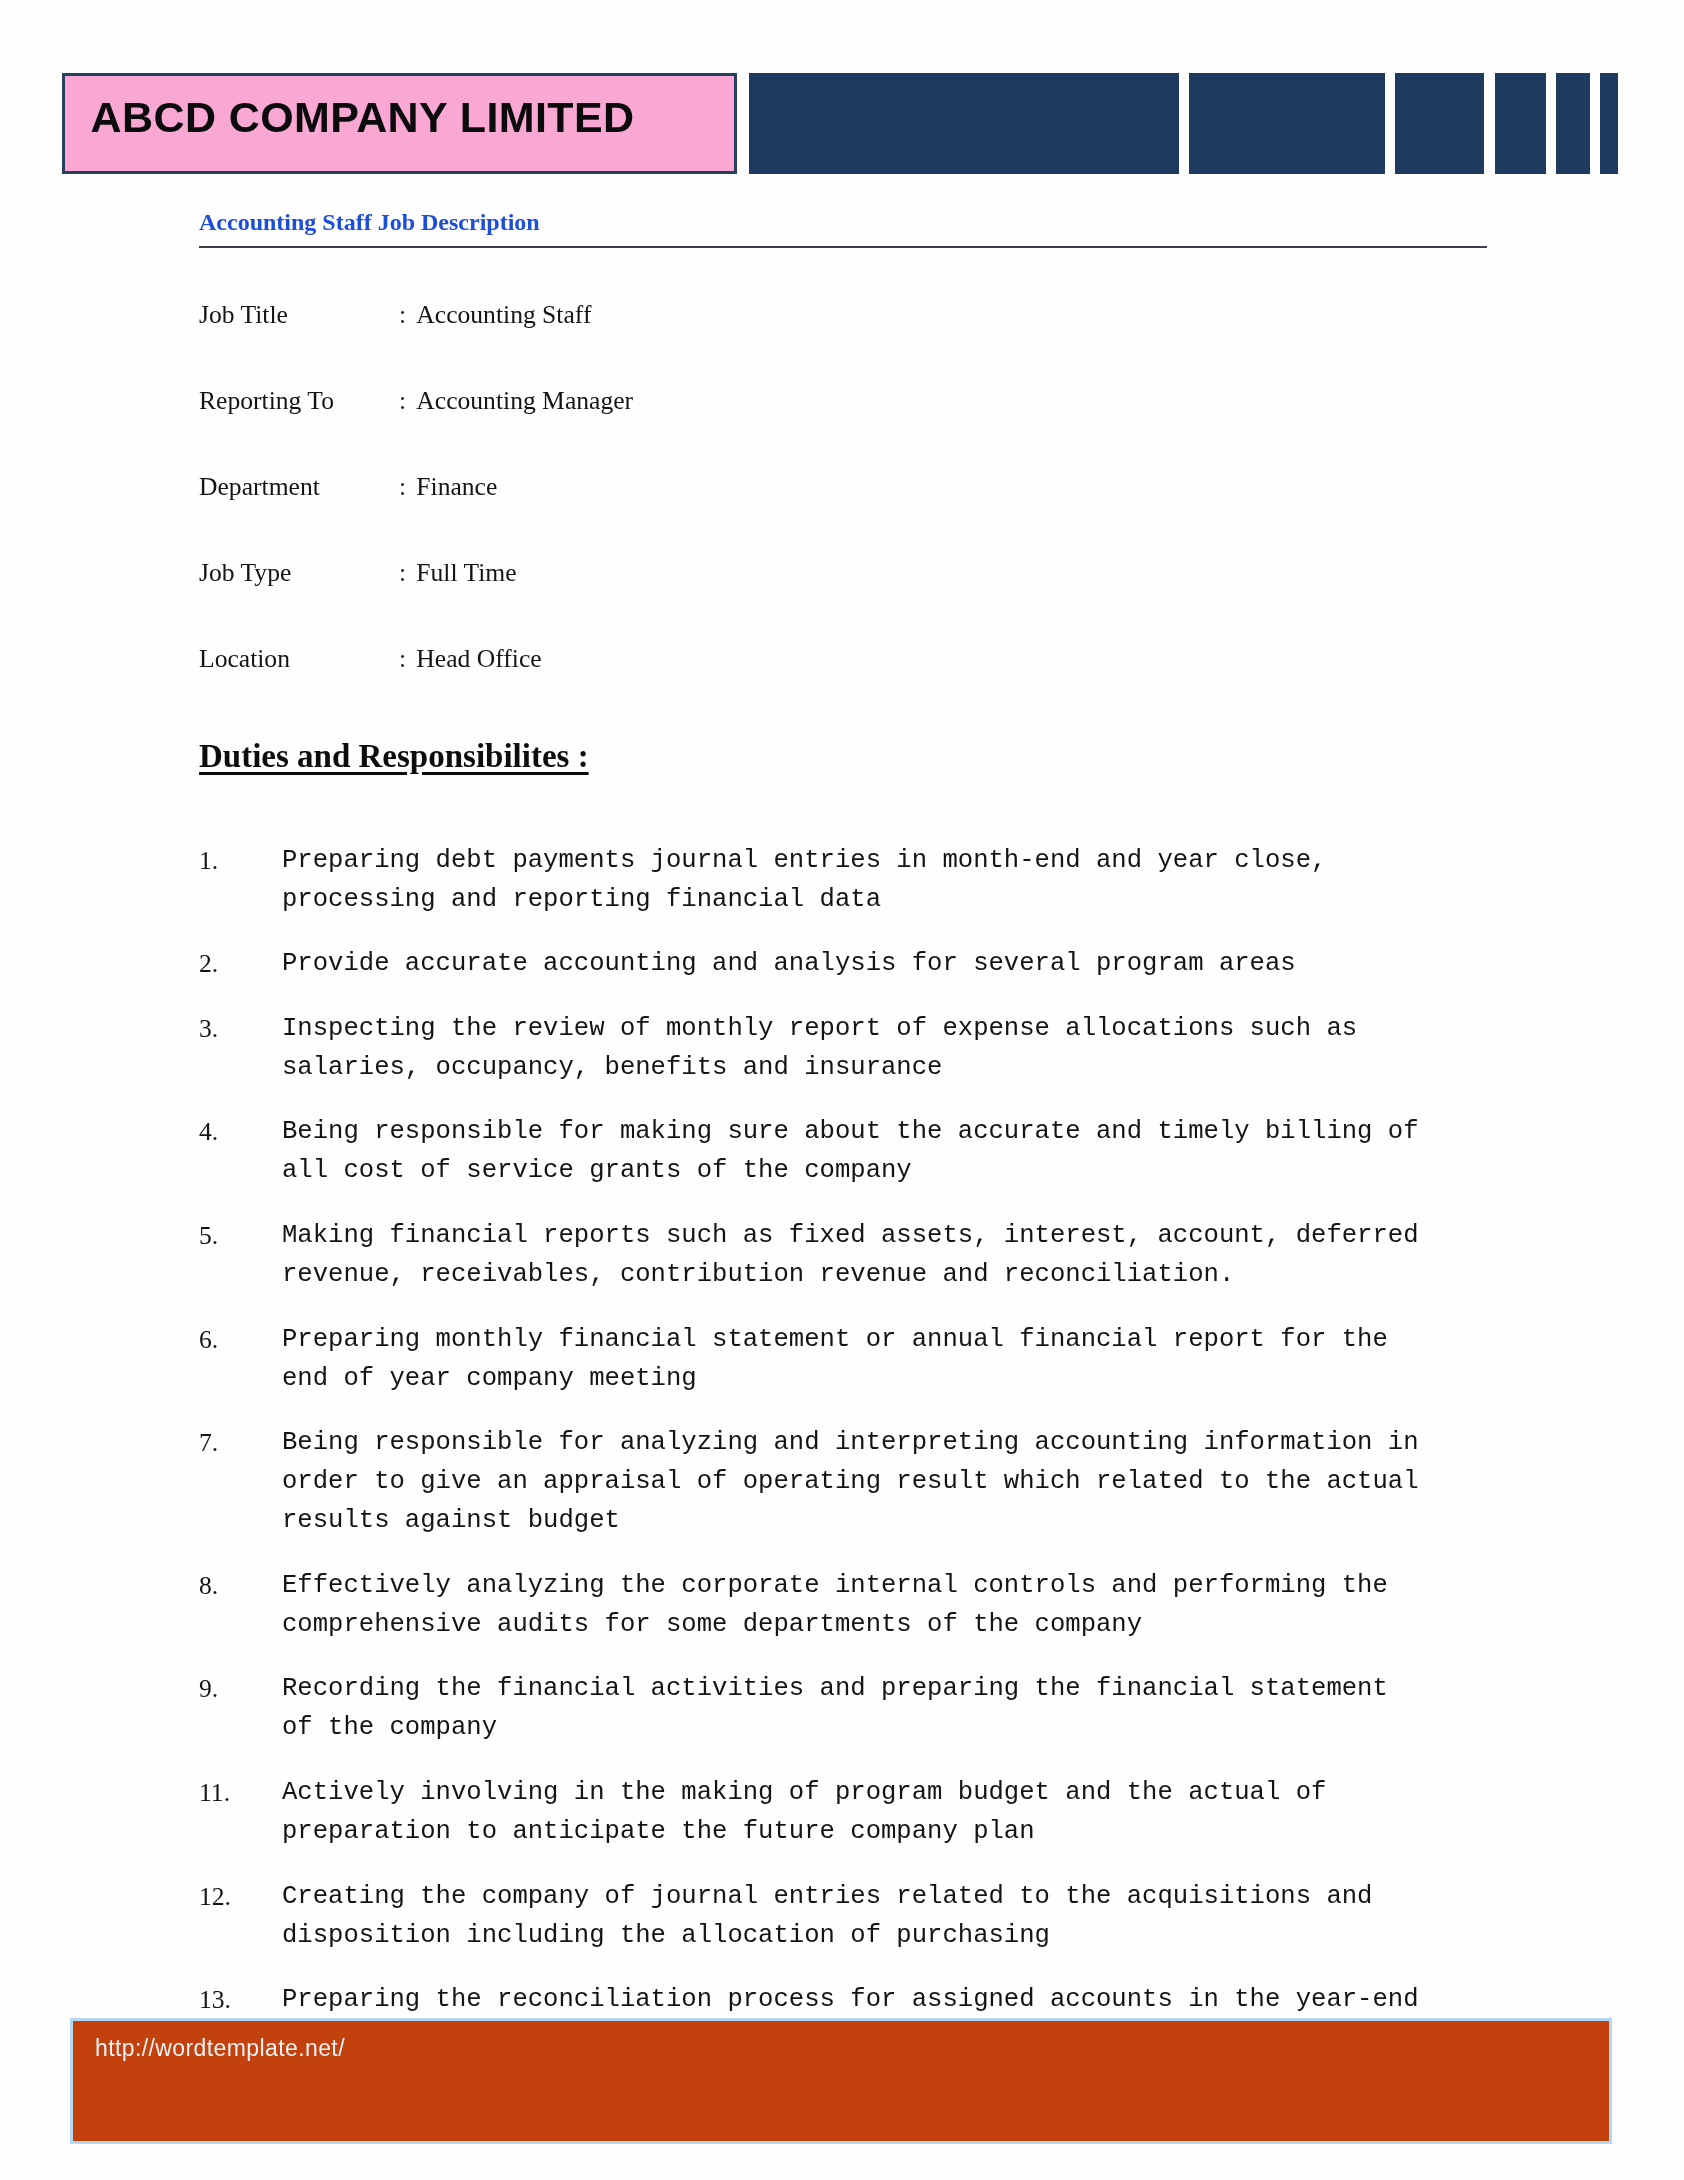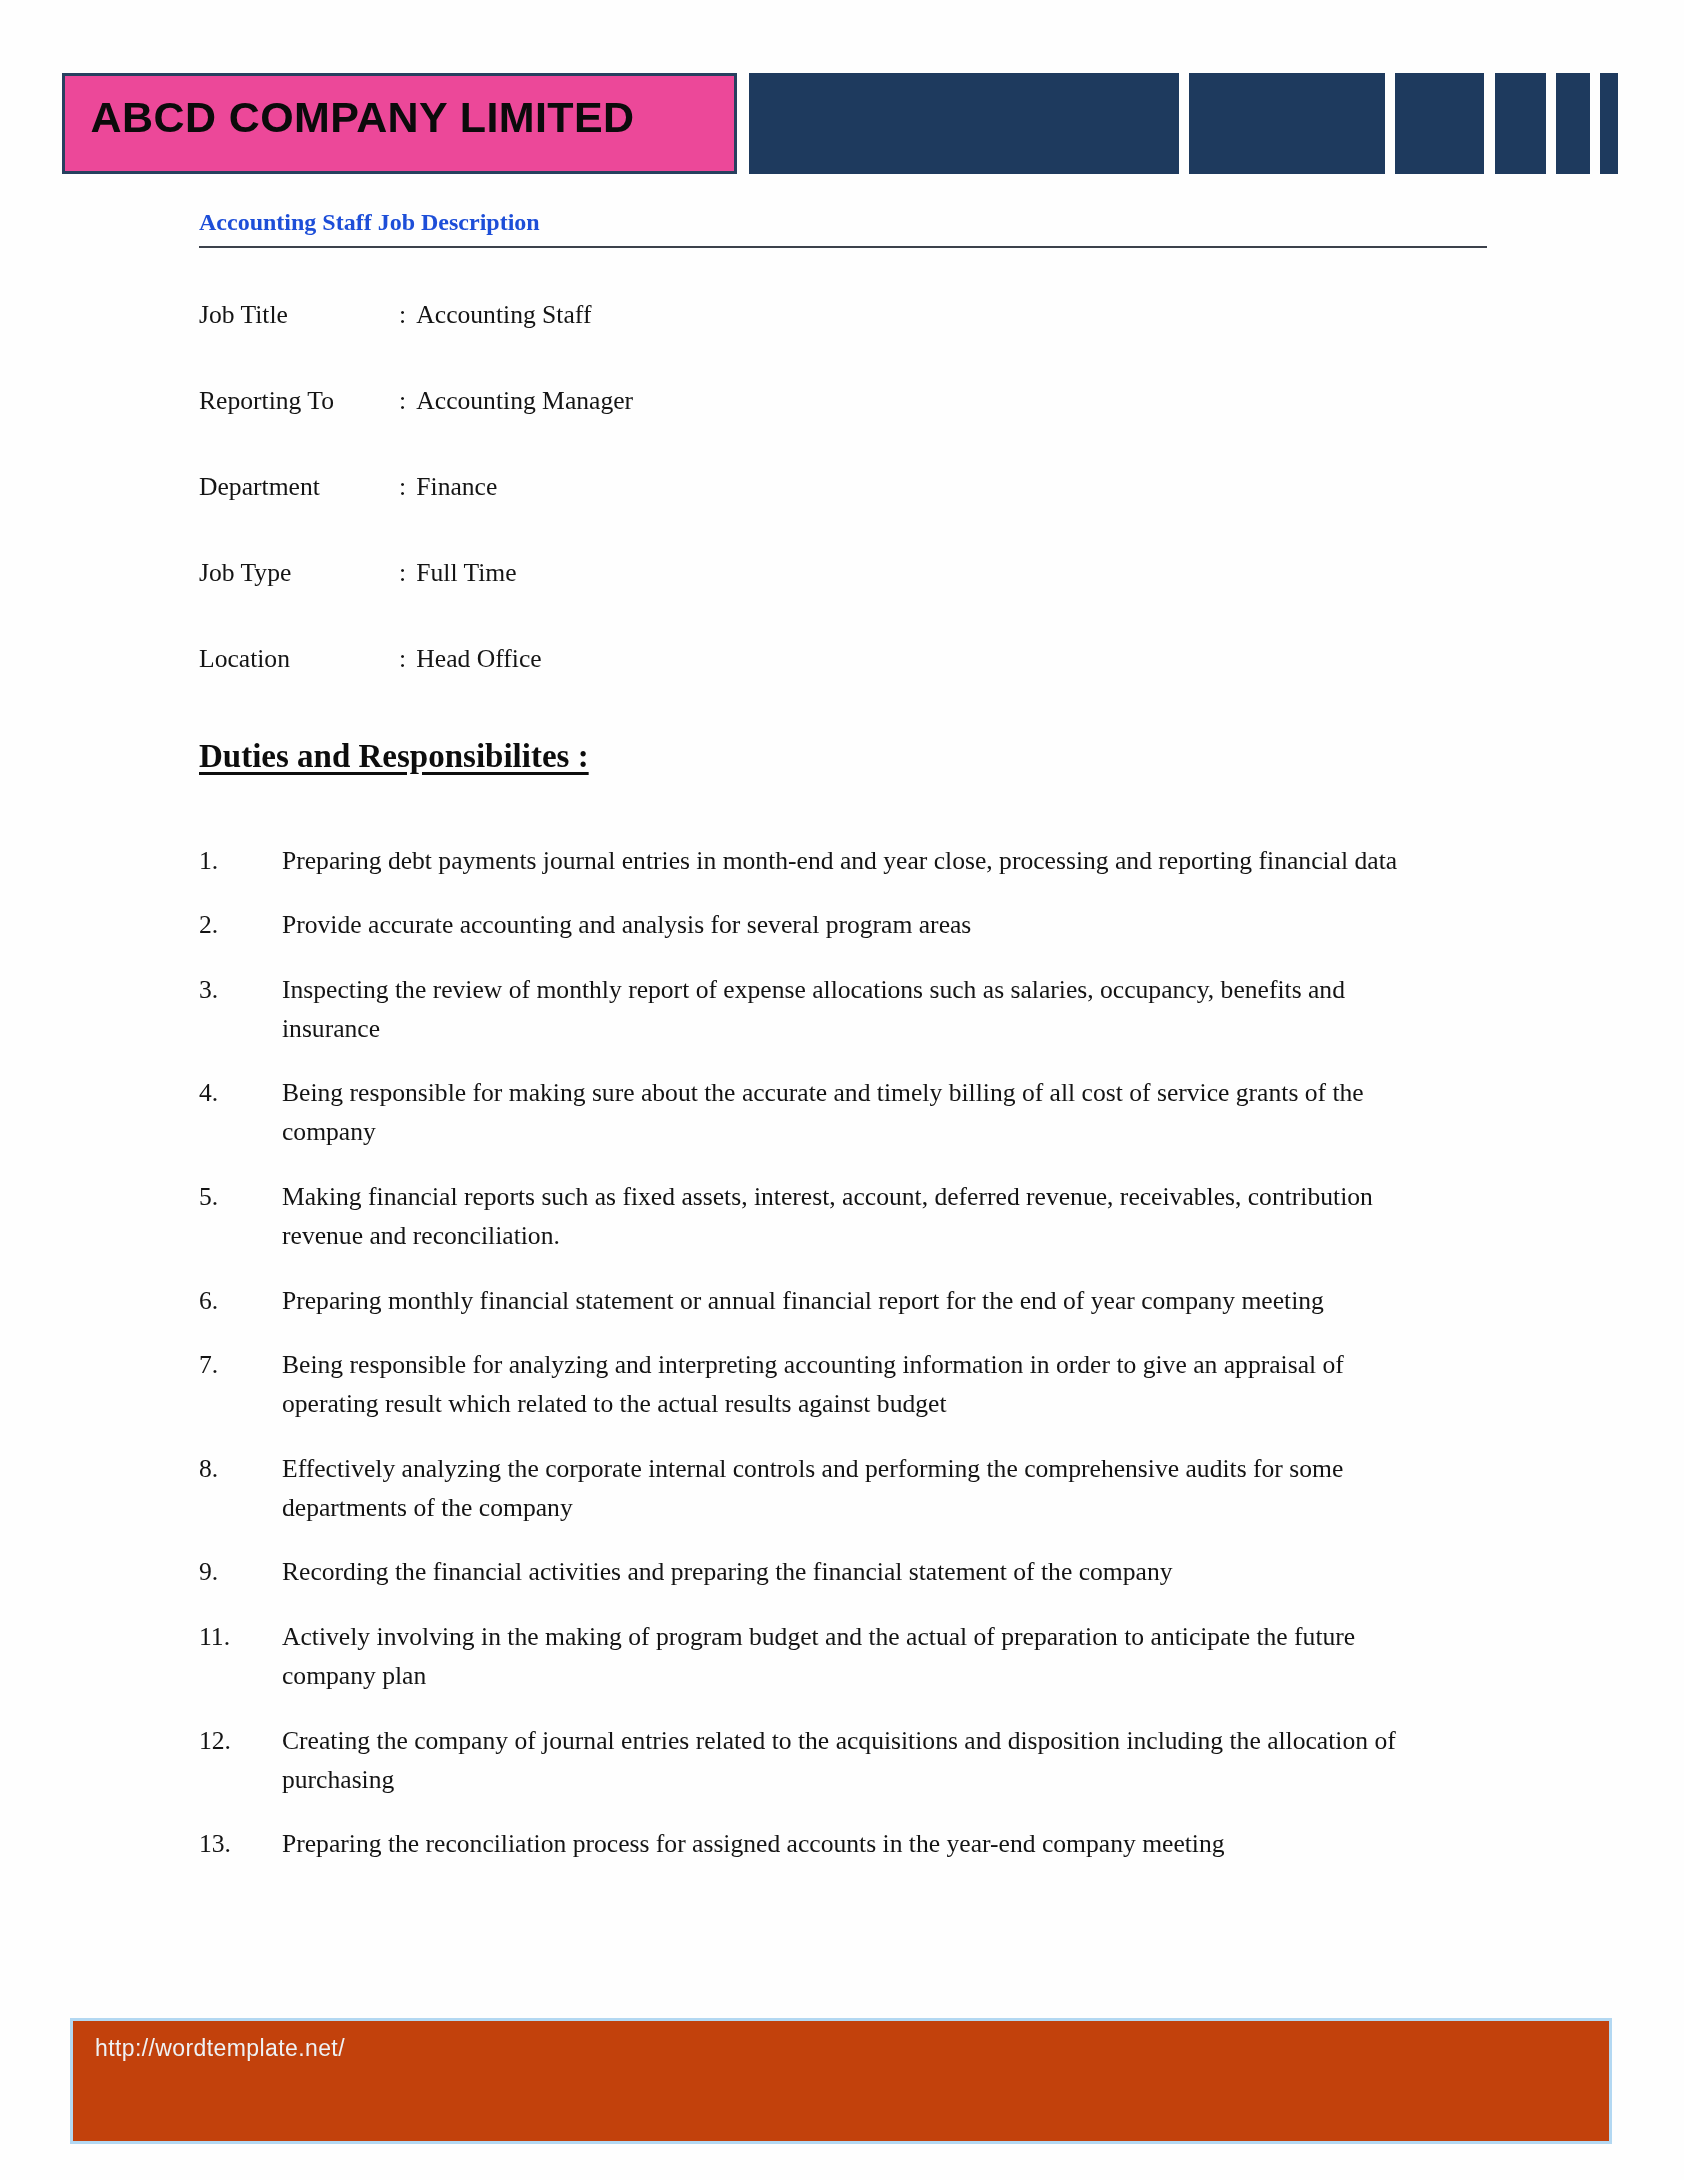--- a/index.html
+++ b/index.html
@@ -27,21 +27,21 @@
     left: 62px;
     top: 73px;
     height: 101px;
     display: flex;
     align-items: stretch;
   }
   .logo-box {
     width: 675px;
     box-sizing: border-box;
     border: 3.4px solid #27405f;
-    background: #ec4899;
+    background: #f9a8d4;
     display: flex;
     align-items: center;
     padding-left: 25.6px;
     padding-bottom: 12px;
   }
   .company-name {
     font-family: "Liberation Sans", sans-serif;
     font-weight: bold;
     font-size: 43px;
     letter-spacing: 0.4px;
@@ -105,21 +105,21 @@
     margin: 66px 0 0 0;
     padding: 0;
     font-size: 25.6px;
   }
   .duty {
     display: flex;
     margin-bottom: 25.6px;
     line-height: 39px;
   }
   .duty-num { width: 83px; flex: none; }
-  .duty-text { width: 1141px; }
+  .duty-text { width: 1141px; font-family: Liberation Mono, monospace; }
 
   
   .footer {
     position: absolute;
     left: 70px;
     top: 2018px;
     width: 1542px;
     height: 126px;
     box-sizing: border-box;
     background: #c2410c;

